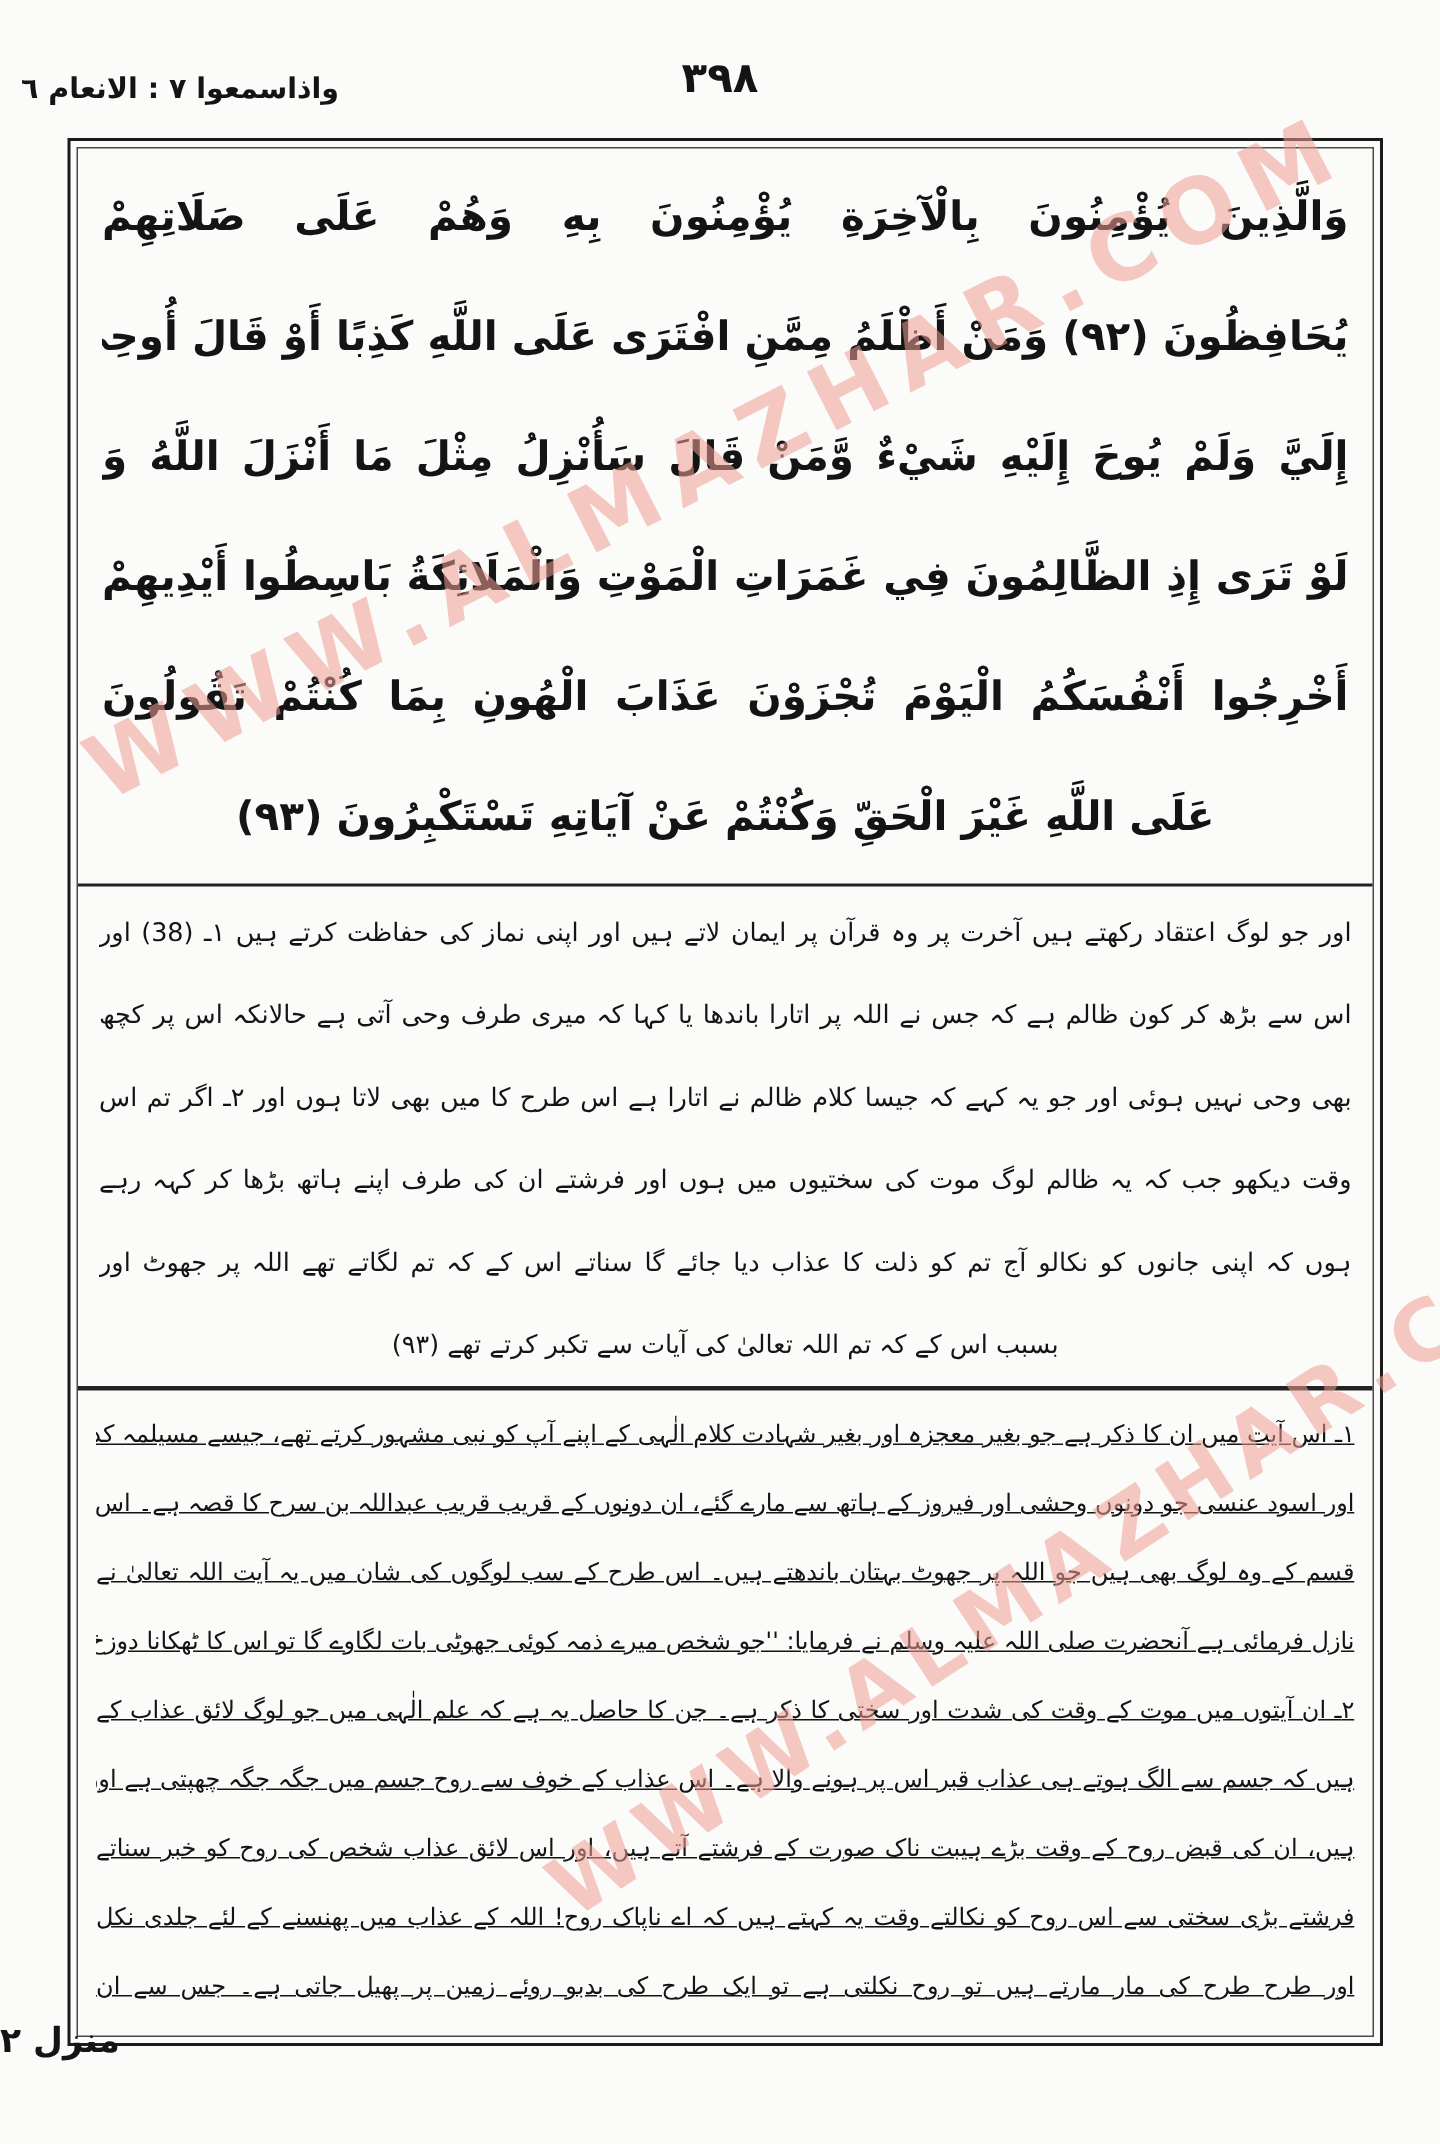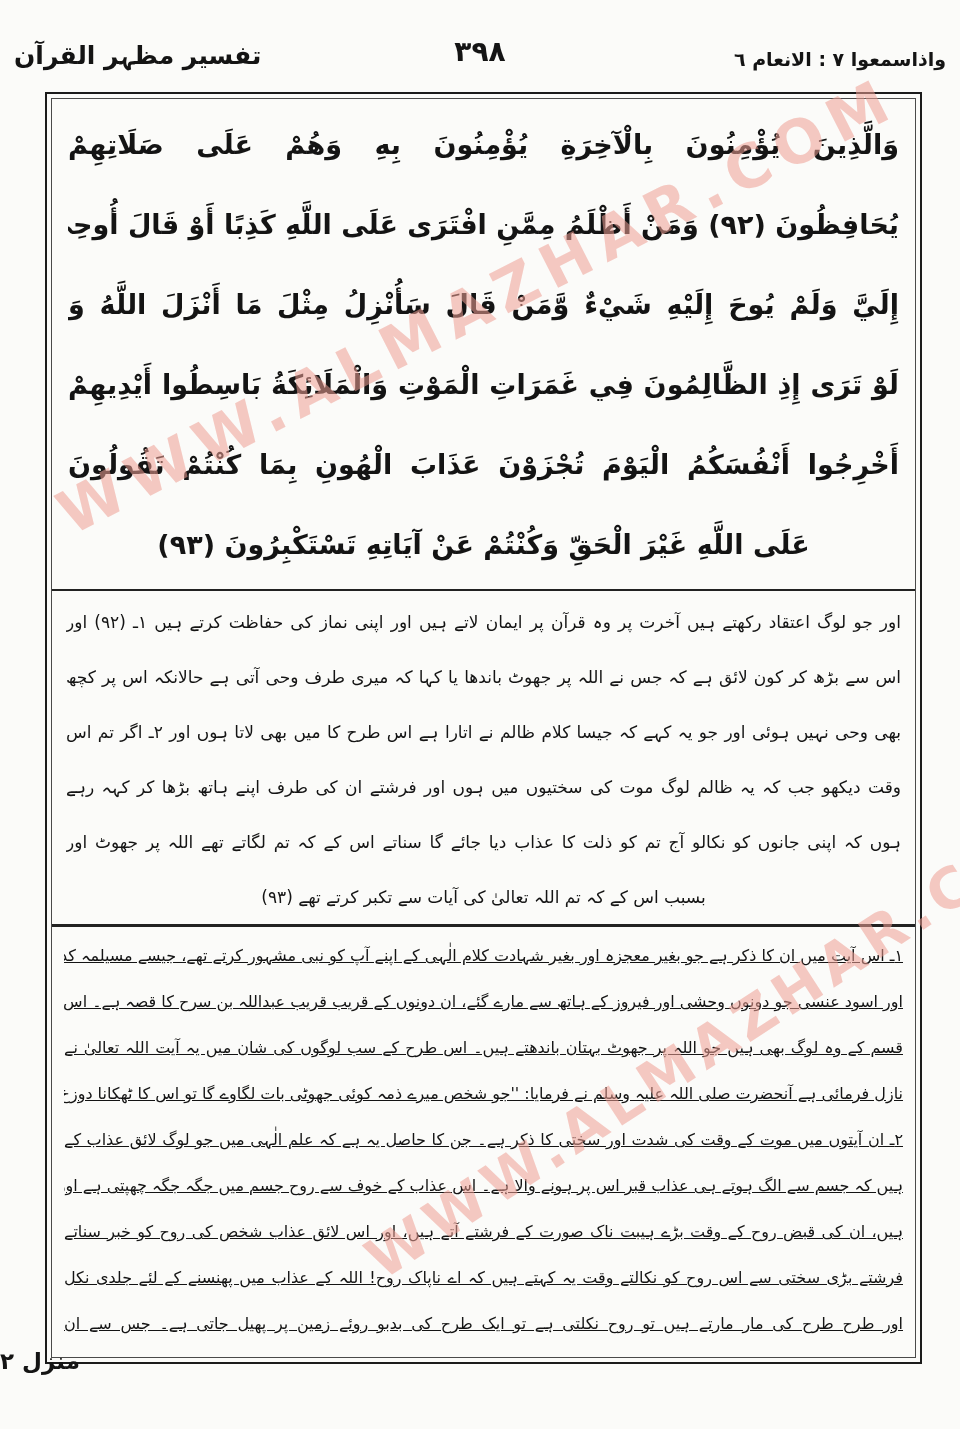--- a/index.html
+++ b/index.html
@@ -115,40 +115,39 @@
     transform-origin: 0 50%;
   }
 </style>
 </head>
 <body>
 
 <div class="wm wm1">WWW.ALMAZHAR.COM</div>
 <div class="wm wm2">WWW.ALMAZHAR.COM</div>
 
 <div class="page-header">
-  <div class="hdr-right">تفسیر مظہر القرآن</div>
   <div class="hdr-center">۳۹۸</div>
   <div class="hdr-left">واذاسمعوا ۷ : الانعام ٦</div>
 </div>
 
 <div class="frame-outer">
   <div class="frame-inner">
 
     <div class="sec-quran">
       <div class="qline">وَالَّذِينَ يُؤْمِنُونَ بِالْآخِرَةِ يُؤْمِنُونَ بِهِ وَهُمْ عَلَى صَلَاتِهِمْ</div>
       <div class="qline">يُحَافِظُونَ (٩٢) وَمَنْ أَظْلَمُ مِمَّنِ افْتَرَى عَلَى اللَّهِ كَذِبًا أَوْ قَالَ أُوحِيَ</div>
       <div class="qline">إِلَيَّ وَلَمْ يُوحَ إِلَيْهِ شَيْءٌ وَّمَنْ قَالَ سَأُنْزِلُ مِثْلَ مَا أَنْزَلَ اللَّهُ وَ</div>
       <div class="qline">لَوْ تَرَى إِذِ الظَّالِمُونَ فِي غَمَرَاتِ الْمَوْتِ وَالْمَلَائِكَةُ بَاسِطُوا أَيْدِيهِمْ</div>
       <div class="qline">أَخْرِجُوا أَنْفُسَكُمُ الْيَوْمَ تُجْزَوْنَ عَذَابَ الْهُونِ بِمَا كُنْتُمْ تَقُولُونَ</div>
       <div class="qline centered">عَلَى اللَّهِ غَيْرَ الْحَقِّ وَكُنْتُمْ عَنْ آيَاتِهِ تَسْتَكْبِرُونَ (٩٣)</div>
     </div>
 
     <div class="sec-trans">
-      <div class="tline">اور جو لوگ اعتقاد رکھتے ہیں آخرت پر وہ قرآن پر ایمان لاتے ہیں اور اپنی نماز کی حفاظت کرتے ہیں ۱ـ (٩٢) اور</div>
-      <div class="tline">اس سے بڑھ کر کون لائق ہے کہ جس نے اللہ پر جھوٹ باندھا یا کہا کہ میری طرف وحی آتی ہے حالانکہ اس پر کچھ</div>
+      <div class="tline">اور جو لوگ اعتقاد رکھتے ہیں آخرت پر وہ قرآن پر ایمان لاتے ہیں اور اپنی نماز کی حفاظت کرتے ہیں ۱ـ (38) اور</div>
+      <div class="tline">اس سے بڑھ کر کون ظالم ہے کہ جس نے اللہ پر اتارا باندھا یا کہا کہ میری طرف وحی آتی ہے حالانکہ اس پر کچھ</div>
       <div class="tline">بھی وحی نہیں ہوئی اور جو یہ کہے کہ جیسا کلام ظالم نے اتارا ہے اس طرح کا میں بھی لاتا ہوں اور ۲ـ اگر تم اس</div>
       <div class="tline">وقت دیکھو جب کہ یہ ظالم لوگ موت کی سختیوں میں ہوں اور فرشتے ان کی طرف اپنے ہاتھ بڑھا کر کہہ رہے</div>
       <div class="tline">ہوں کہ اپنی جانوں کو نکالو آج تم کو ذلت کا عذاب دیا جائے گا سناتے اس کے کہ تم لگاتے تھے اللہ پر جھوٹ اور</div>
       <div class="tline centered">بسبب اس کے کہ تم اللہ تعالیٰ کی آیات سے تکبر کرتے تھے (٩٣)</div>
     </div>
 
     <div class="sec-comm">
       <div class="cline">۱ـ اس آیت میں ان کا ذکر ہے جو بغیر معجزہ اور بغیر شہادت کلام الٰہی کے اپنے آپ کو نبی مشہور کرتے تھے، جیسے مسیلمہ کذاب</div>
       <div class="cline">اور اسود عنسی جو دونوں وحشی اور فیروز کے ہاتھ سے مارے گئے، ان دونوں کے قریب قریب عبداللہ بن سرح کا قصہ ہے۔ اس</div>
       <div class="cline">قسم کے وہ لوگ بھی ہیں جو اللہ پر جھوٹ بہتان باندھتے ہیں۔ اس طرح کے سب لوگوں کی شان میں یہ آیت اللہ تعالیٰ نے</div>

